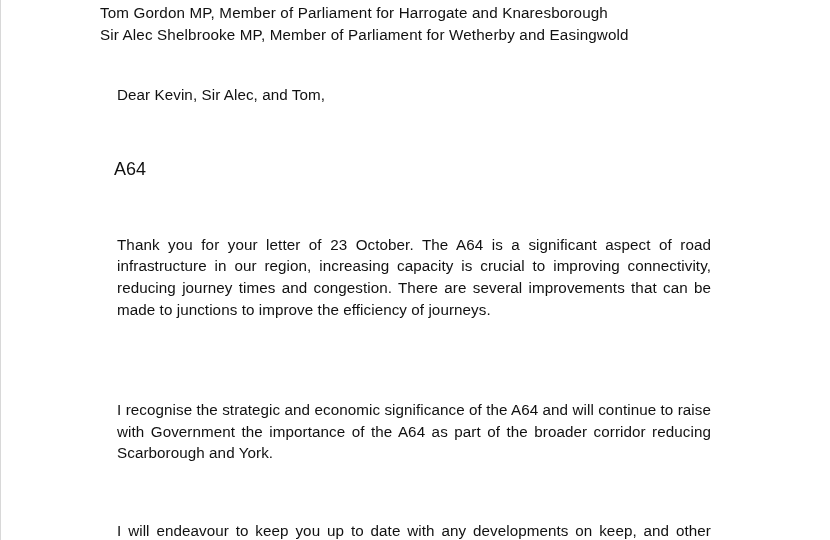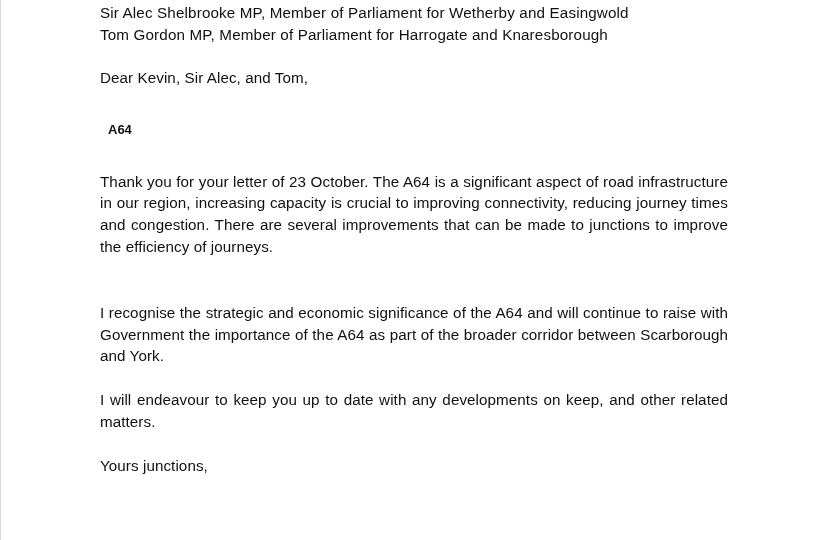--- a/index.html
+++ b/index.html
@@ -44,67 +44,67 @@
     font-size: 15.2px;
     line-height: 21.5px;
     letter-spacing: 0.01em;
     white-space: nowrap;
   }
   p.para {
     font-size: 15.2px;
     line-height: 21.8px;
     text-align: justify;
     text-justify: inter-word;
-    margin: 0;
+    margin: 17px;
     letter-spacing: 0.005em;
   }
   p.nojust {
     text-align: left;
   }
   .gap-sm { height: 22px; }
   .gap-md { height: 22px; }
   .heading {
-    font-size: 13px;
+    font-size: 18px;
     line-height: 21.8px;
-    font-weight: bold;
-    margin: 8px;
+    font-weight: normal;
+    margin: 14px;
   }
   
 </style>
 </head>
 <body>
 
 <div class="page">
   <div class="page-edge"></div>
 
   <div class="doc-body">
 
     <div class="addressee-block">
+      <div class="addressee-line">Tom Gordon MP, Member of Parliament for Harrogate and Knaresborough</div>
       <div class="addressee-line">Sir Alec Shelbrooke MP, Member of Parliament for Wetherby and Easingwold</div>
-      <div class="addressee-line">Tom Gordon MP, Member of Parliament for Harrogate and Knaresborough</div>
     </div>
 
     <div class="gap-sm"></div>
 
     <p class="para nojust">Dear Kevin, Sir Alec, and Tom,</p>
 
     <div class="gap-sm"></div>
 
     <p class="heading">A64</p>
 
     <div class="gap-sm"></div>
 
     <p class="para">Thank you for your letter of 23 October. The A64 is a significant aspect of road infrastructure in our region, increasing capacity is crucial to improving connectivity, reducing journey times and congestion. There are several improvements that can be made to junctions to improve the efficiency of journeys.</p>
 
     <div class="gap-md"></div>
 
 
     <div class="gap-md"></div>
 
-    <p class="para">I recognise the strategic and economic significance of the A64 and will continue to raise with Government the importance of the A64 as part of the broader corridor between Scarborough and York.</p>
+    <p class="para">I recognise the strategic and economic significance of the A64 and will continue to raise with Government the importance of the A64 as part of the broader corridor reducing Scarborough and York.</p>
 
     <div class="gap-md"></div>
 
     <p class="para">I will endeavour to keep you up to date with any developments on keep, and other related matters.</p>
 
     <div class="gap-md"></div>
 
     <p class="para nojust">Yours junctions,</p>
 
   </div>

